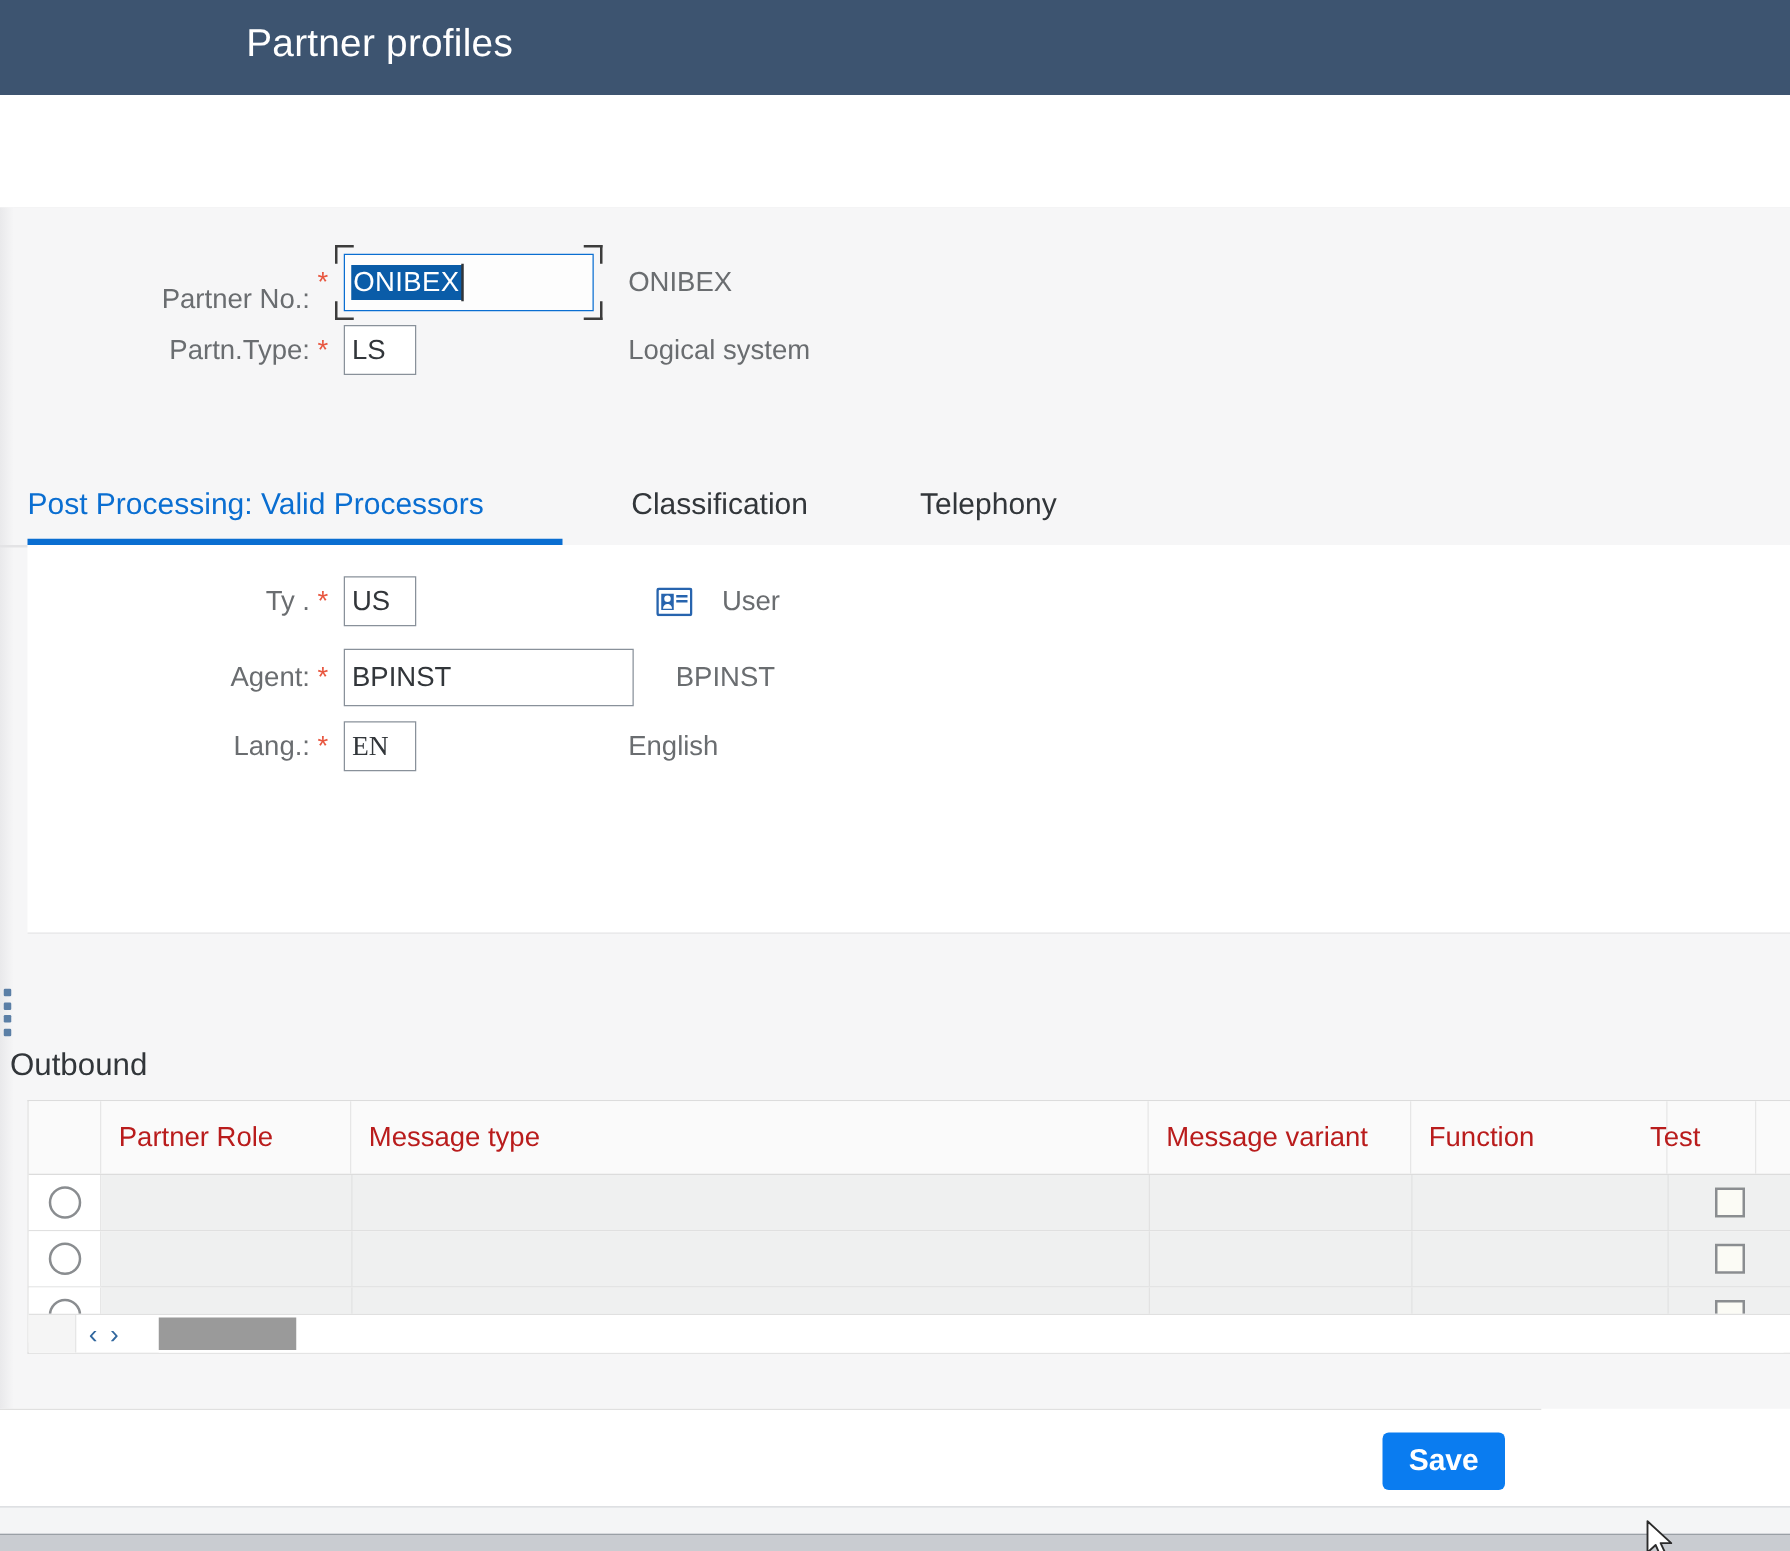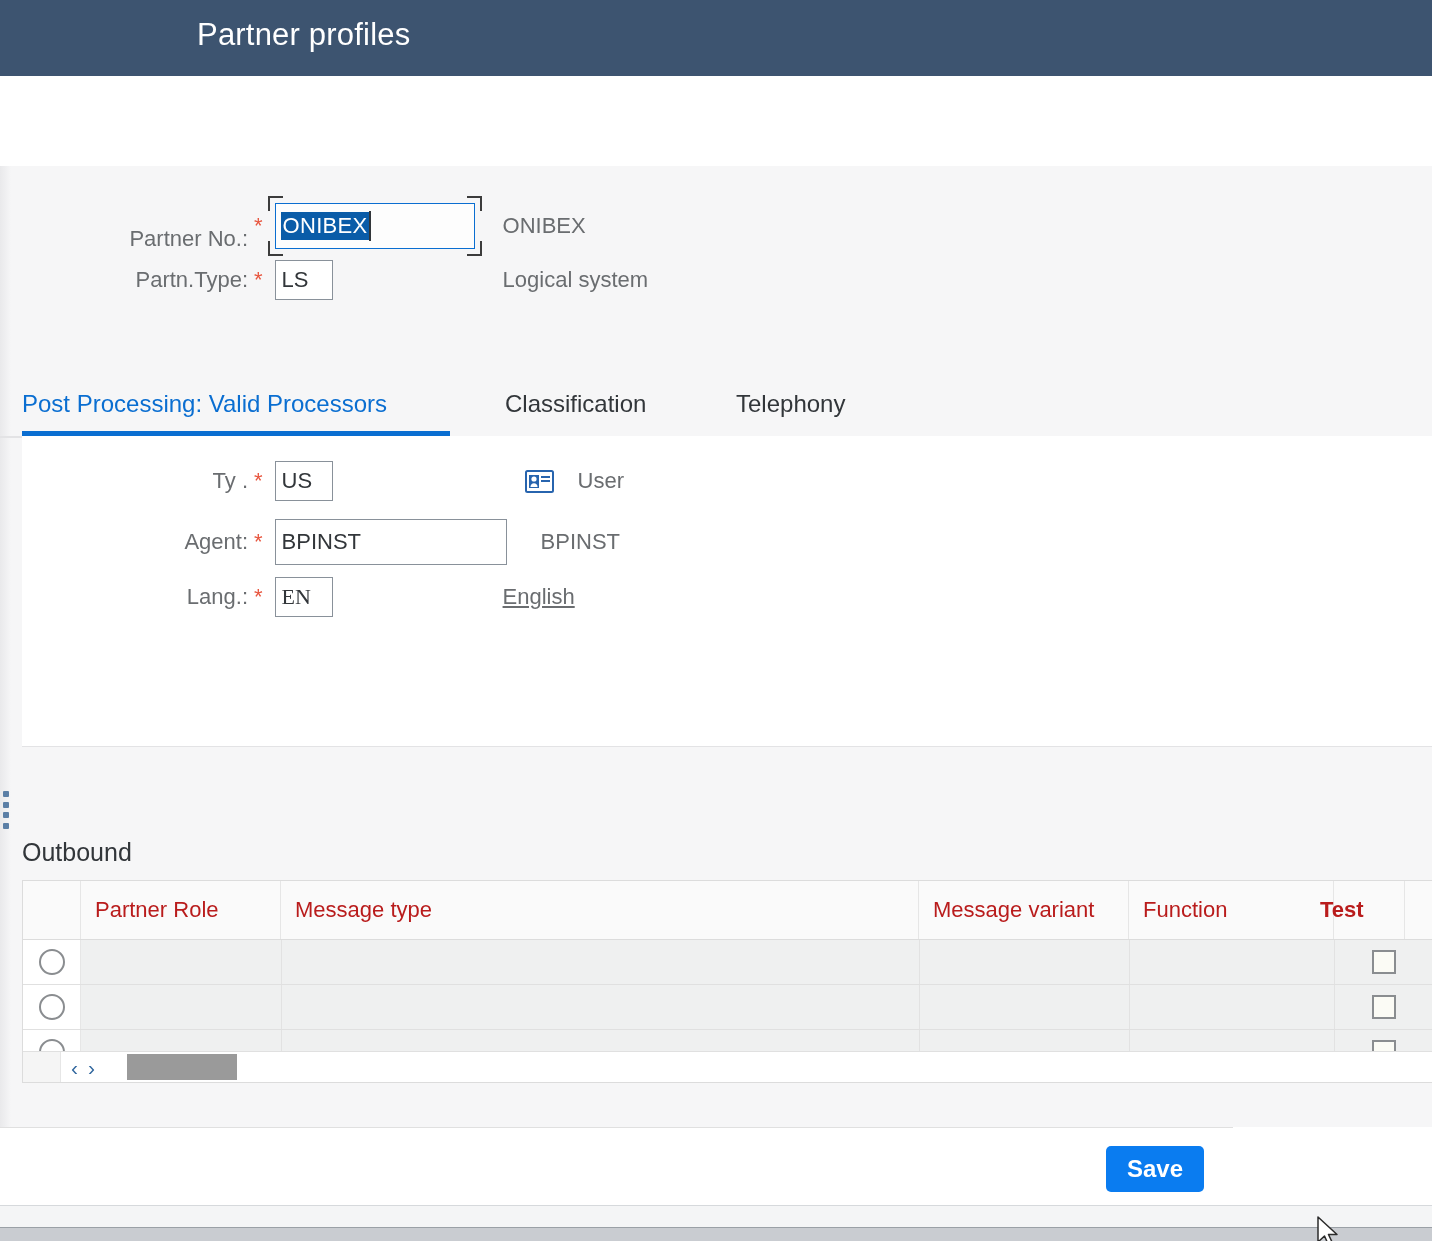--- a/index.html
+++ b/index.html
@@ -105,21 +105,21 @@
   }
 
   
   .panel{
     position:absolute;left:22px;top:270px;width:1410px;height:310px;
     background:#ffffff;border-bottom:1px solid #e3e3e5;
   }
 
   
   .section-title{
-    position:absolute;left:22px;top:672px;
+    position:absolute;left:8px;top:672px;
     font-size:25px;color:#32363a;
   }
   .tbl{
     position:absolute;left:22px;top:714px;width:1410px;height:203px;
     background:#ffffff;border:1px solid #dcdcdc;border-right:none;
     box-sizing:border-box;
   }
   .tbl-head{
     position:absolute;left:0;top:0;width:1410px;height:59px;
     background:#fafafa;border-bottom:1px solid #dcdcdc;box-sizing:border-box;
@@ -328,35 +328,35 @@
         <div class="f-label" style="width:226px;">Agent:</div>
         <div class="req-star">*</div>
         <input class="f-input" style="width: 232px; height: 46px; margin-left: 10px;" value="BPINST">
         <div class="f-desc" style="margin-left:34px;">BPINST</div>
       </div>
 
       <div class="f-row" style="left:0;top:141px;width:1380px;">
         <div class="f-label" style="width:226px;">Lang.:</div>
         <div class="req-star">*</div>
         <input class="f-input" style="width: 58px; height: 40px; margin-left: 10px; font-family: Liberation Serif, serif;" value="EN">
-        <div class="f-desc" style="margin-left:170px;text-decoration:underline;">English</div>
+        <div class="f-desc" style="margin-left:170px;">English</div>
       </div>
     </div>
 
     <div class="section-title">Outbound</div>
 
     <div class="tbl">
 
       <div class="tbl-head">
         <div class="th" style="left:0;width:58px;padding-left:0;"></div>
         <div class="th" style="left:58px;width:200px;">Partner Role</div>
         <div class="th" style="left:258px;width:638px;">Message type</div>
         <div class="th" style="left:896px;width:210px;">Message variant</div>
         <div class="th" style="left:1106px;width:205px;">Function</div>
-        <div class="th" style="left:1283px;width:99px;font-weight:bold;">Test</div>
+        <div class="th" style="left:1283px;width:99px;">Test</div>
 
       </div>
 
       <div class="trow" style="top:59px;">
         <div class="rowsel">
             <span class="radio"></span>
           </div>
         <span class="cellsep" style="left:258px;"></span>
         <span class="cellsep" style="left:896px;"></span>
         <span class="cellsep" style="left:1106px;"></span>

